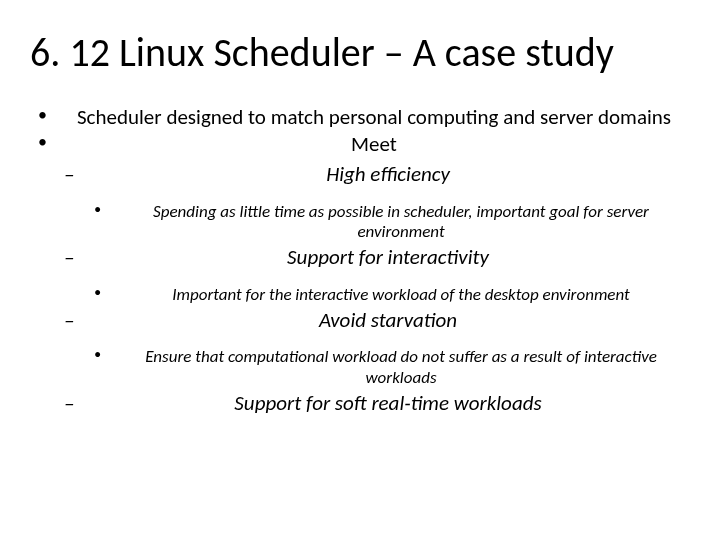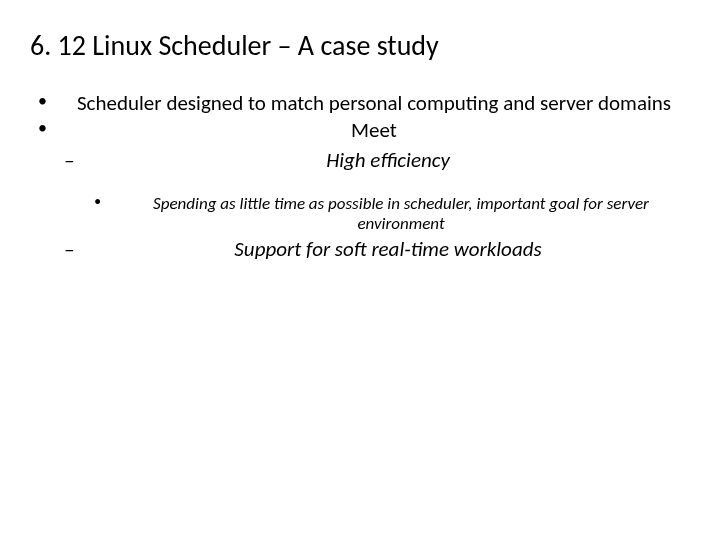--- a/index.html
+++ b/index.html
@@ -5,21 +5,21 @@
   * { margin: 0; padding: 0; box-sizing: border-box; }
   body {
     width: 720px;
     height: 540px;
     background: #fff;
     font-family: Calibri, Arial, sans-serif;
     color: #000;
     padding: 20px 30px;
   }
   .title {
-    font-size: 28px;
+    font-size: 40px;
     font-weight: 400;
     margin-bottom: 28px;
     margin-top: 8px;
   }
   ul { list-style: none; text-align: center; }
   .lvl1 > li {
     position: relative;
     padding-left: 28px;
     font-size: 21px;
     line-height: 1.2;
@@ -43,21 +43,21 @@
     line-height: 1.25;
     margin-bottom: 0;
   }
   .lvl2 > li::before {
     content: "–";
     position: absolute;
     left: 6px;
     top: 0;
   }
   .lvl3 {
-    margin-top: 20px;
+    margin-top: 14px;
     margin-bottom: 2px;
   }
   .lvl3 > li {
     position: relative;
     padding-left: 26px;
     font-size: 17px;
     line-height: 1.2;
   }
   .lvl3 > li::before {
     content: "•";
@@ -77,17 +77,29 @@
   <li>
     <span>Meet</span>
     <ul class="lvl2">
       <li>
         <span>High efficiency</span>
         <ul class="lvl3">
           <li>Spending as little time as possible in scheduler, important goal for server environment</li>
         </ul>
       </li>
       <li>
+        <span>Support for interactivity</span>
+        <ul class="lvl3">
+          <li>Important for the interactive workload of the desktop environment</li>
+        </ul>
+      </li>
+      <li>
+        <span>Avoid starvation</span>
+        <ul class="lvl3">
+          <li>Ensure that computational workload do not suffer as a result of interactive workloads</li>
+        </ul>
+      </li>
+      <li>
         <span>Support for soft real-time workloads</span>
       </li>
     </ul>
   </li>
 </ul>
 
 </body></html>

